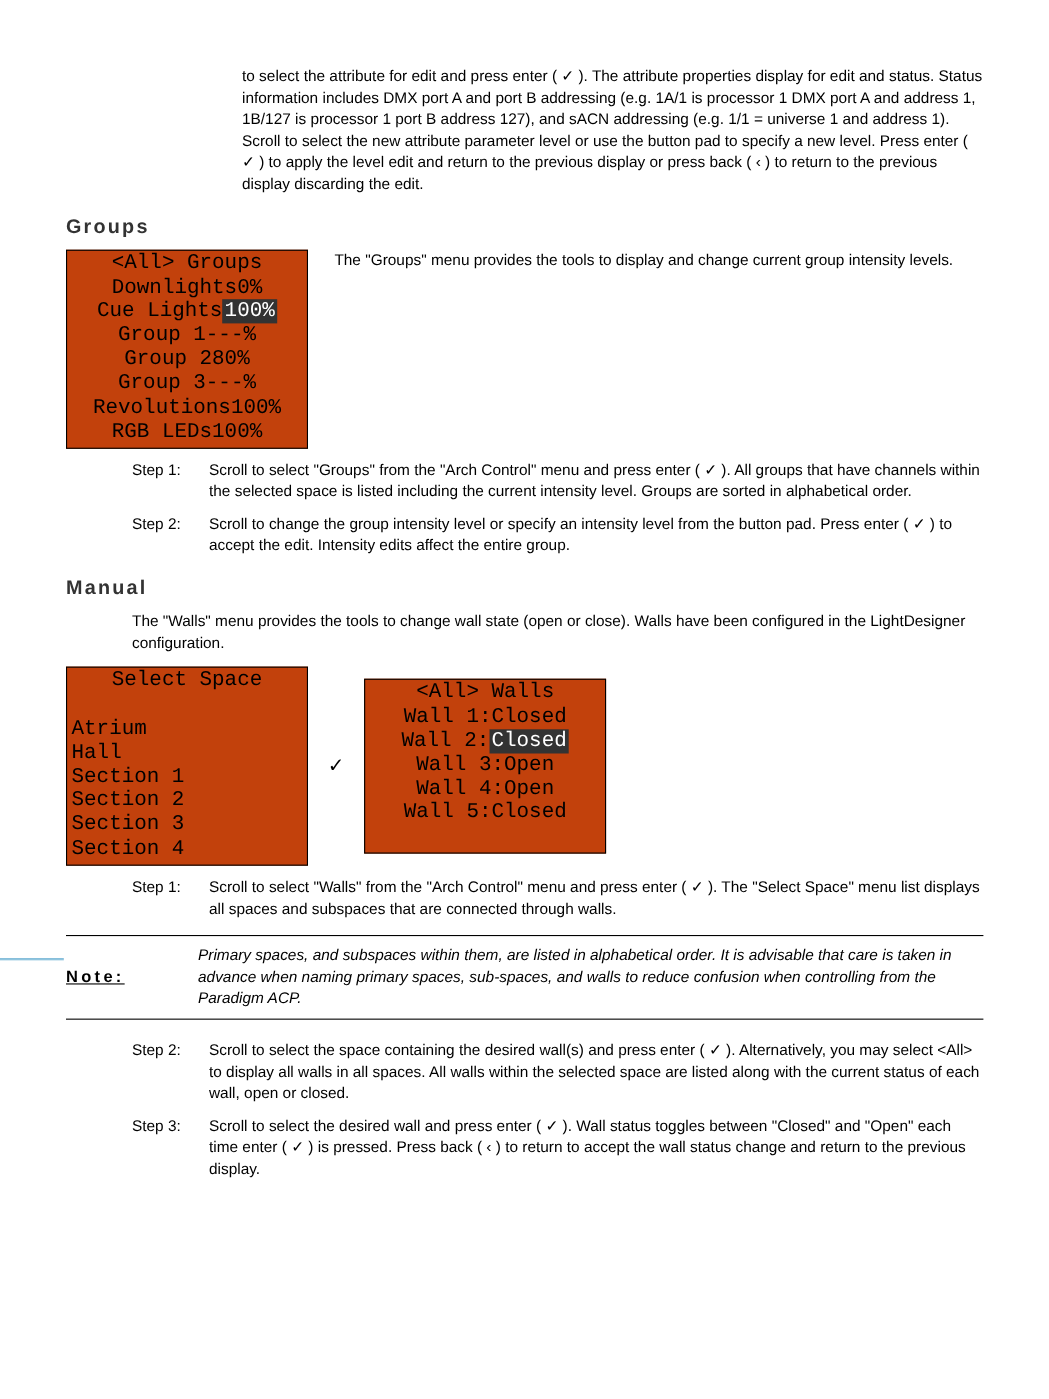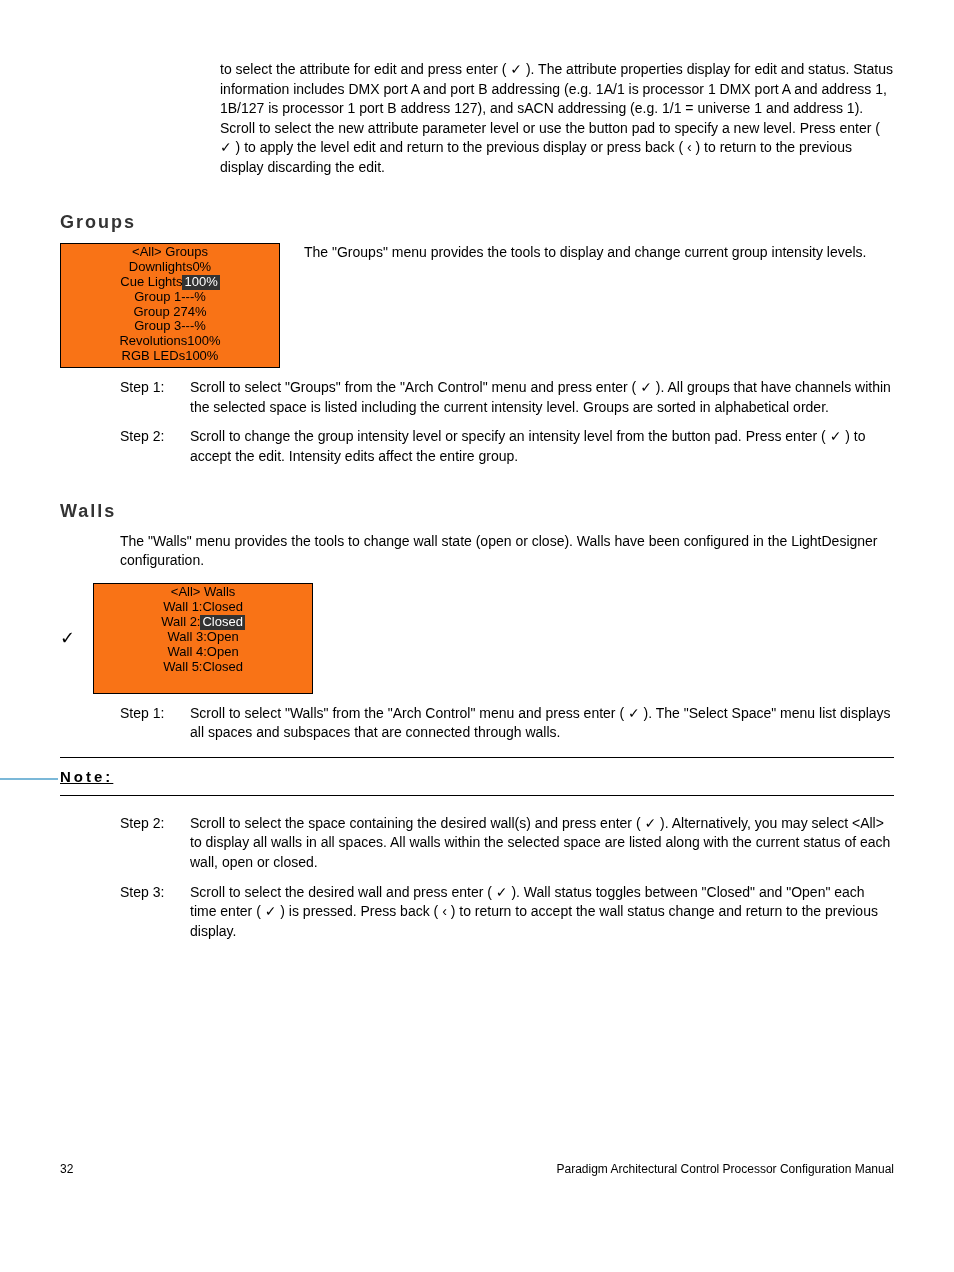--- a/index.html
+++ b/index.html
@@ -11,32 +11,32 @@
     color: #000;
     width: 954px;
     padding: 60px 60px 40px 60px;
   }
   .para { margin-bottom: 12px; }
   .section-heading {
     font-family: Arial, Helvetica, sans-serif;
     font-size: 18px;
     letter-spacing: 2px;
     color: #333;
-    margin: 32px 0 8px 0;
+    margin: 16px 0 8px 0;
     font-weight: bold;
   }
   .indent-block { margin-left: 160px; }
   .step-row { display: flex; margin: 10px 0 10px 60px; justify-content: center; }
   .step-label { width: 70px; flex-shrink: 0; color: #000; }
   .step-text { flex: 1; }
   .mono-box {
-    font-family: Liberation Sans, sans-serif;
-    font-size: 13px;
+    font-family: Liberation Mono, monospace;
+    font-size: 19px;
     border: 1px solid #000;
-    background: #f97316;
+    background: #c2410c;
     padding: 1px 4px 3px 4px;
     line-height: 1.15;
   }
   .mono-row { display: flex; justify-content: center; }
   .mono-title { text-align: center; }
   .hl { background: #333; color: #fff; padding: 0 2px; display: inline-block; }
   .groups-wrap { display: flex; gap: 24px; align-items: flex-start; margin-bottom: 10px; }
   .walls-wrap { display: flex; gap: 18px; align-items: center; margin: 8px 0 10px 0; }
   .walls-box { width: 220px; }
   .groups-box { width: 220px; }
@@ -96,21 +96,21 @@
         <div class="mono-row">
           <span>Cue Lights</span>
           <span class="hl">100%</span>
         </div>
         <div class="mono-row">
           <span>Group 1</span>
           <span>---%</span>
         </div>
         <div class="mono-row">
           <span>Group 2</span>
-          <span>74%</span>
+          <span>80%</span>
         </div>
         <div class="mono-row">
           <span>Group 3</span>
           <span>---%</span>
         </div>
         <div class="mono-row">
           <span>Revolutions</span>
           <span>100%</span>
         </div>
         <div class="mono-row">
@@ -126,25 +126,37 @@
     <div class="step-row">
       <div class="step-label">Step 1:</div>
       <div class="step-text">Scroll to select "Groups" from the "Arch Control" menu and press enter ( ✓ ). All groups that have channels within the selected space is listed including the current intensity level. Groups are sorted in alphabetical order.</div>
     </div>
     <div class="step-row">
       <div class="step-label">Step 2:</div>
       <div class="step-text">Scroll to change the group intensity level or specify an intensity level from the button pad. Press enter ( ✓ ) to accept the edit. Intensity edits affect the entire group.</div>
     </div>
   </div>
 
-<h2 class="section-heading">Walls</h2>
+<h2 class="section-heading">Manual</h2>
 
 <p class="para" style="margin-left:60px;">The "Walls" menu provides the tools to change wall state (open or close). Walls have been configured in the LightDesigner configuration.</p>
 
 <div class="walls-wrap">
+  <div class="mono-box walls-box">
+    <div class="mono-title">Select Space</div>
+    <div id="walls-left-rows">
+        <div><span class="hl"><all></all></span></div>
+        <div>Atrium</div>
+        <div>Hall</div>
+        <div>Section 1</div>
+        <div>Section 2</div>
+        <div>Section 3</div>
+        <div>Section 4</div>
+      </div>
+  </div>
   <span class="check">✓</span>
   <div class="mono-box walls-box">
     <div class="mono-title">&lt;All&gt; Walls</div>
     <div id="walls-right-rows">
         <div class="mono-row">
           <span>Wall 1:</span>
           <span>Closed</span>
         </div>
         <div class="mono-row">
           <span>Wall 2:</span>
@@ -171,20 +183,21 @@
     <div class="step-row">
       <div class="step-label">Step 1:</div>
       <div class="step-text">Scroll to select "Walls" from the "Arch Control" menu and press enter ( ✓ ). The "Select Space" menu list displays all spaces and subspaces that are connected through walls.</div>
     </div>
   </div>
 
 <div class="note-block" style="margin-left:0;">
 
   <div class="note-line"></div>
   <div class="note-label">Note:</div>
+  <div class="note-text">Primary spaces, and subspaces within them, are listed in alphabetical order. It is advisable that care is taken in advance when naming primary spaces, sub-spaces, and walls to reduce confusion when controlling from the Paradigm ACP.</div>
 </div>
 
 <div id="walls-steps-rest">
     <div class="step-row">
       <div class="step-label">Step 2:</div>
       <div class="step-text">Scroll to select the space containing the desired wall(s) and press enter ( ✓ ). Alternatively, you may select &lt;All&gt; to display all walls in all spaces. All walls within the selected space are listed along with the current status of each wall, open or closed.</div>
     </div>
     <div class="step-row">
       <div class="step-label">Step 3:</div>
       <div class="step-text">Scroll to select the desired wall and press enter ( ✓ ). Wall status toggles between "Closed" and "Open" each time enter ( ✓ ) is pressed. Press back ( ‹ ) to return to accept the wall status change and return to the previous display.</div>

